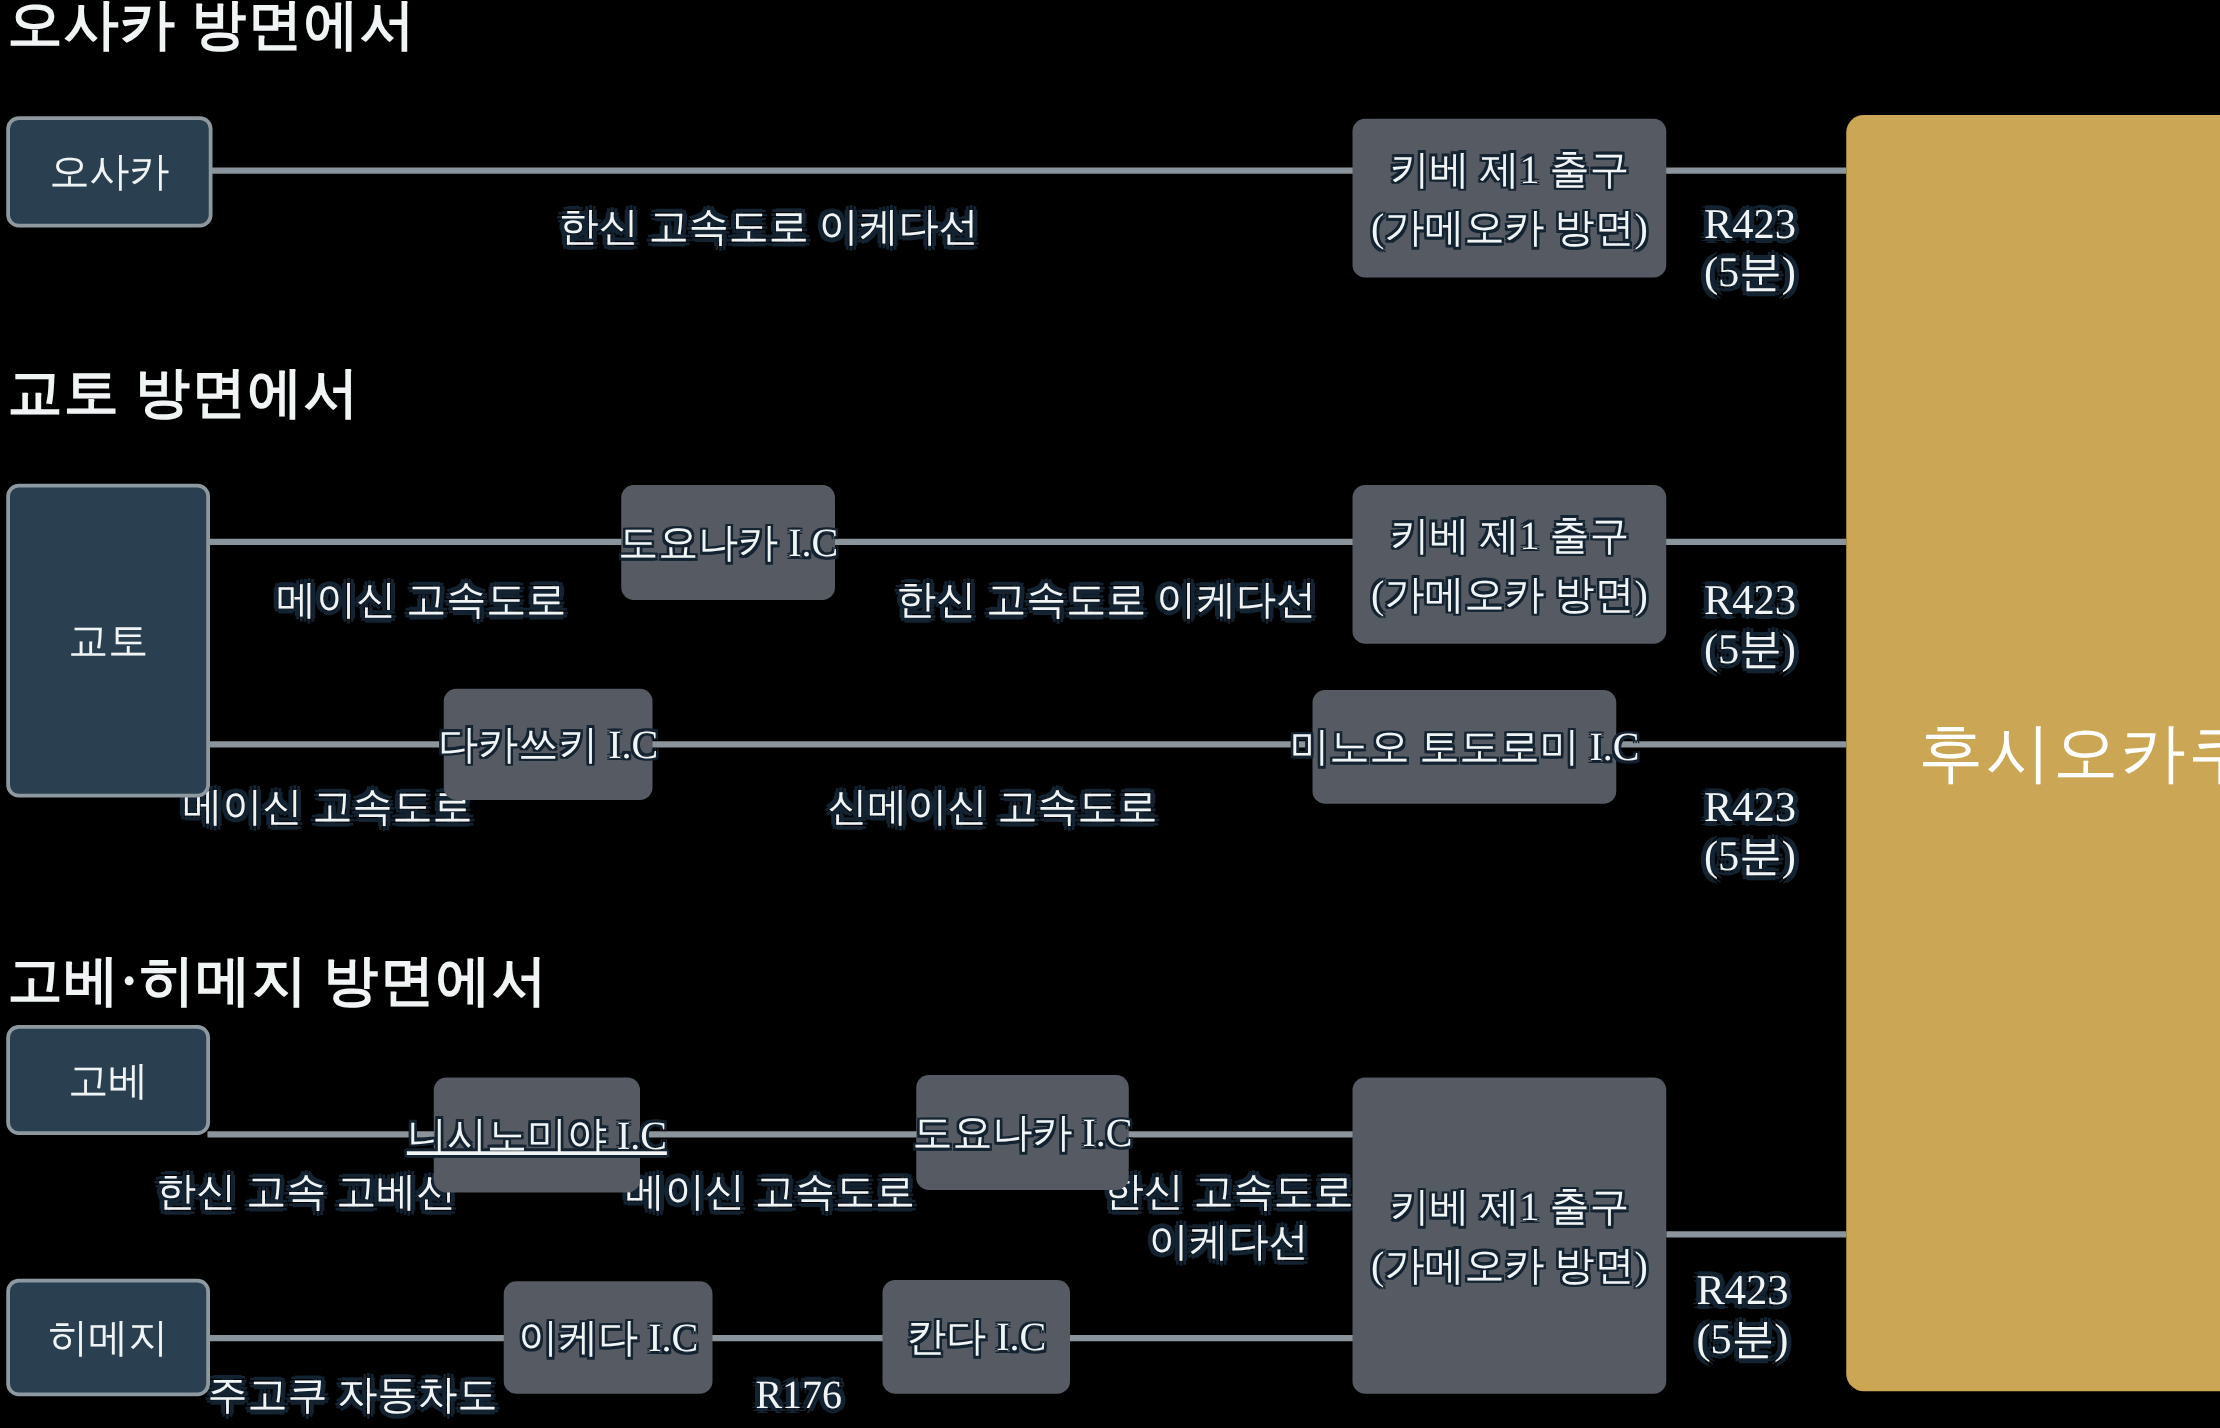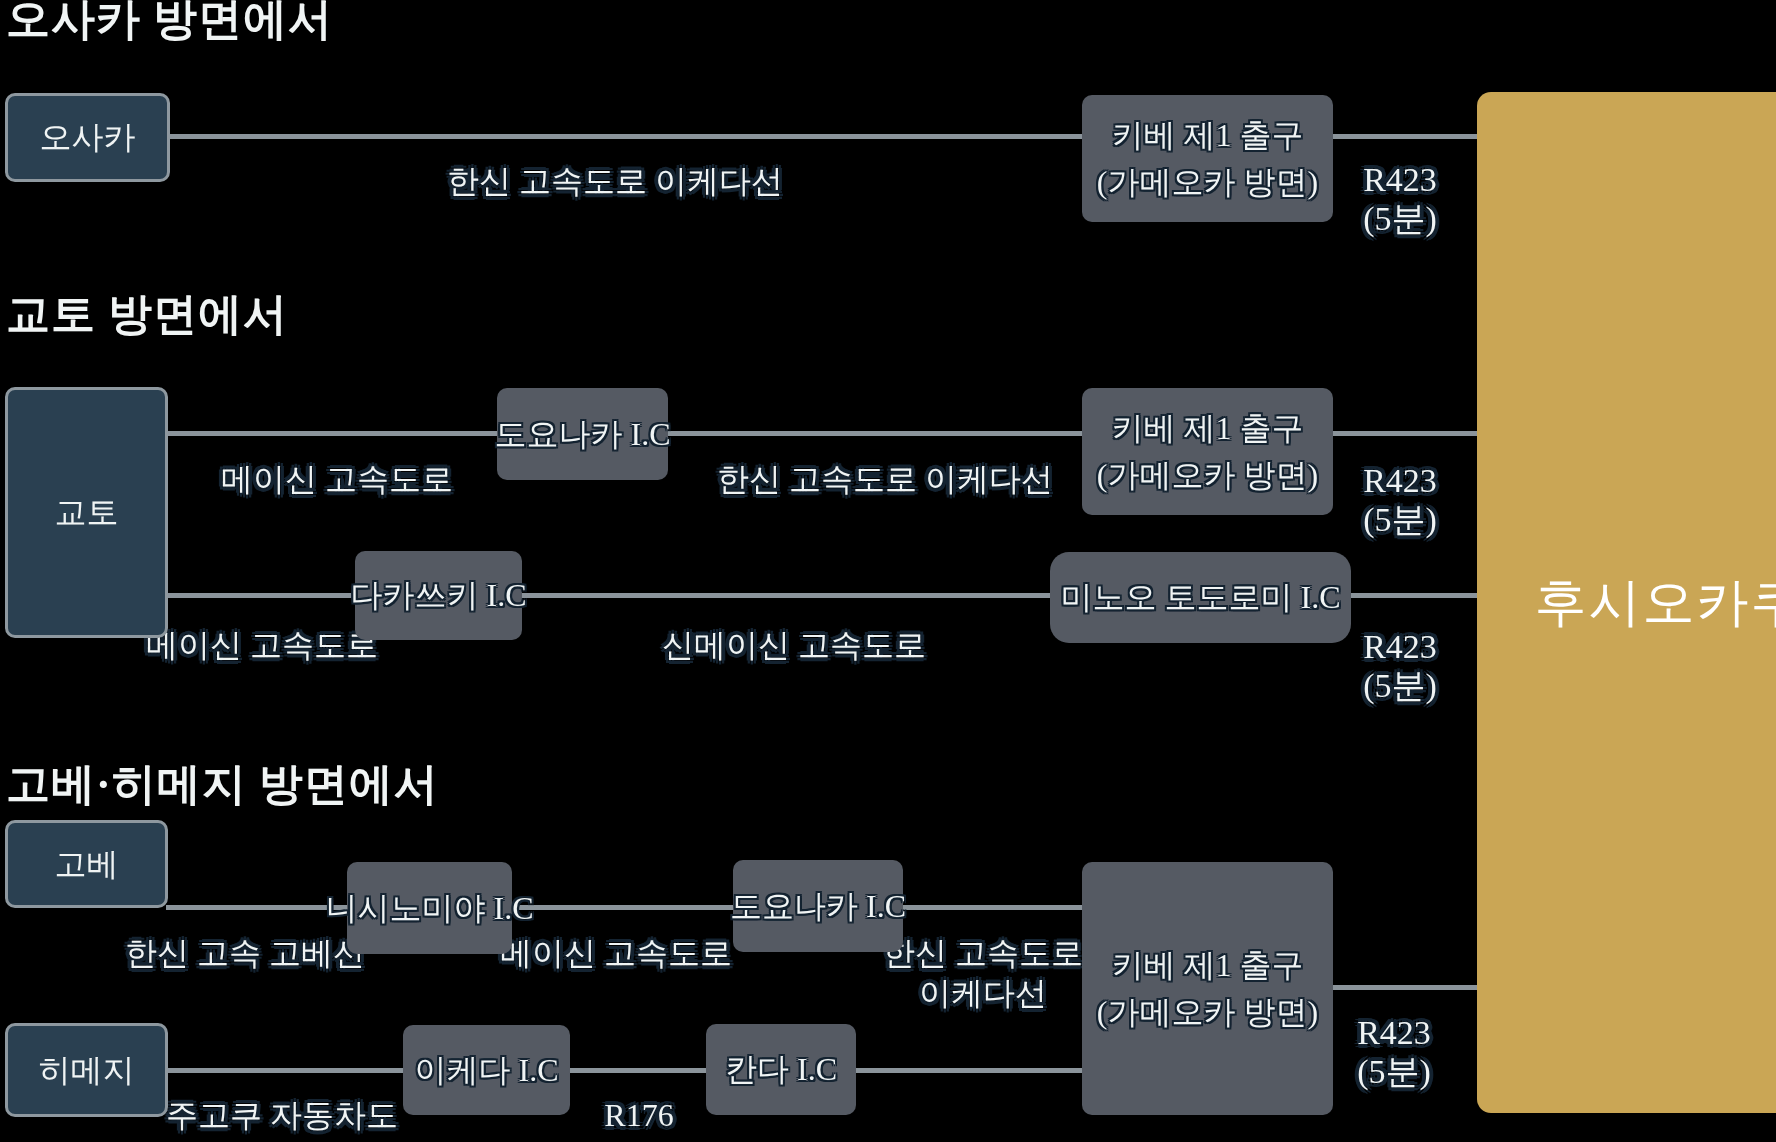--- a/index.html
+++ b/index.html
@@ -152,31 +152,31 @@
 (가메오카 방면)</span>
   </div>
   <div class="r423-label" style="left:1400px;top:461px;">R423
 (5분)</div>
 
   <div class="road-label" style="left:262px;top:625px;">메이신 고속도로</div>
   <div class="node-box" style="left:355px;top:551px;width:167px;height:89px;">
     <span>다카쓰키 I.C</span>
   </div>
   <div class="road-label" style="left:794px;top:625px;">신메이신 고속도로</div>
-  <div class="node-box" style="left:1050px;top:552px;width:301px;height:91px;border-radius:19px;">
+  <div class="node-box" style="left:1050px;top:552px;width:243px;height:91px;">
     <span>미노오 토도로미 I.C</span>
   </div>
   <div class="r423-label" style="left:1400px;top:627px;">R423
 (5분)</div>
 
   <div class="origin-box" style="left:5px;top:820px;width:163px;height:88px;">
     <span>고베</span>
   </div>
   <div class="road-label" style="left:245px;top:933px;">한신 고속 고베선</div>
-  <div class="node-box" style="left:347px;top:862px;width:165px;height:92px;">
+  <div class="node-box" style="left:347px;top:862px;width:165px;height:92px;text-decoration:underline;">
     <span>니시노미야 I.C</span>
   </div>
   <div class="road-label" style="left:616px;top:933px;">메이신 고속도로</div>
   <div class="node-box" style="left:733px;top:860px;width:170px;height:92px;">
     <span>도요나카 I.C</span>
   </div>
   <div class="road-label" style="left:983px;top:933px;">한신 고속도로
 이케다선</div>
 
   <div class="origin-box" style="left:5px;top:1023px;width:163px;height:94px;">

